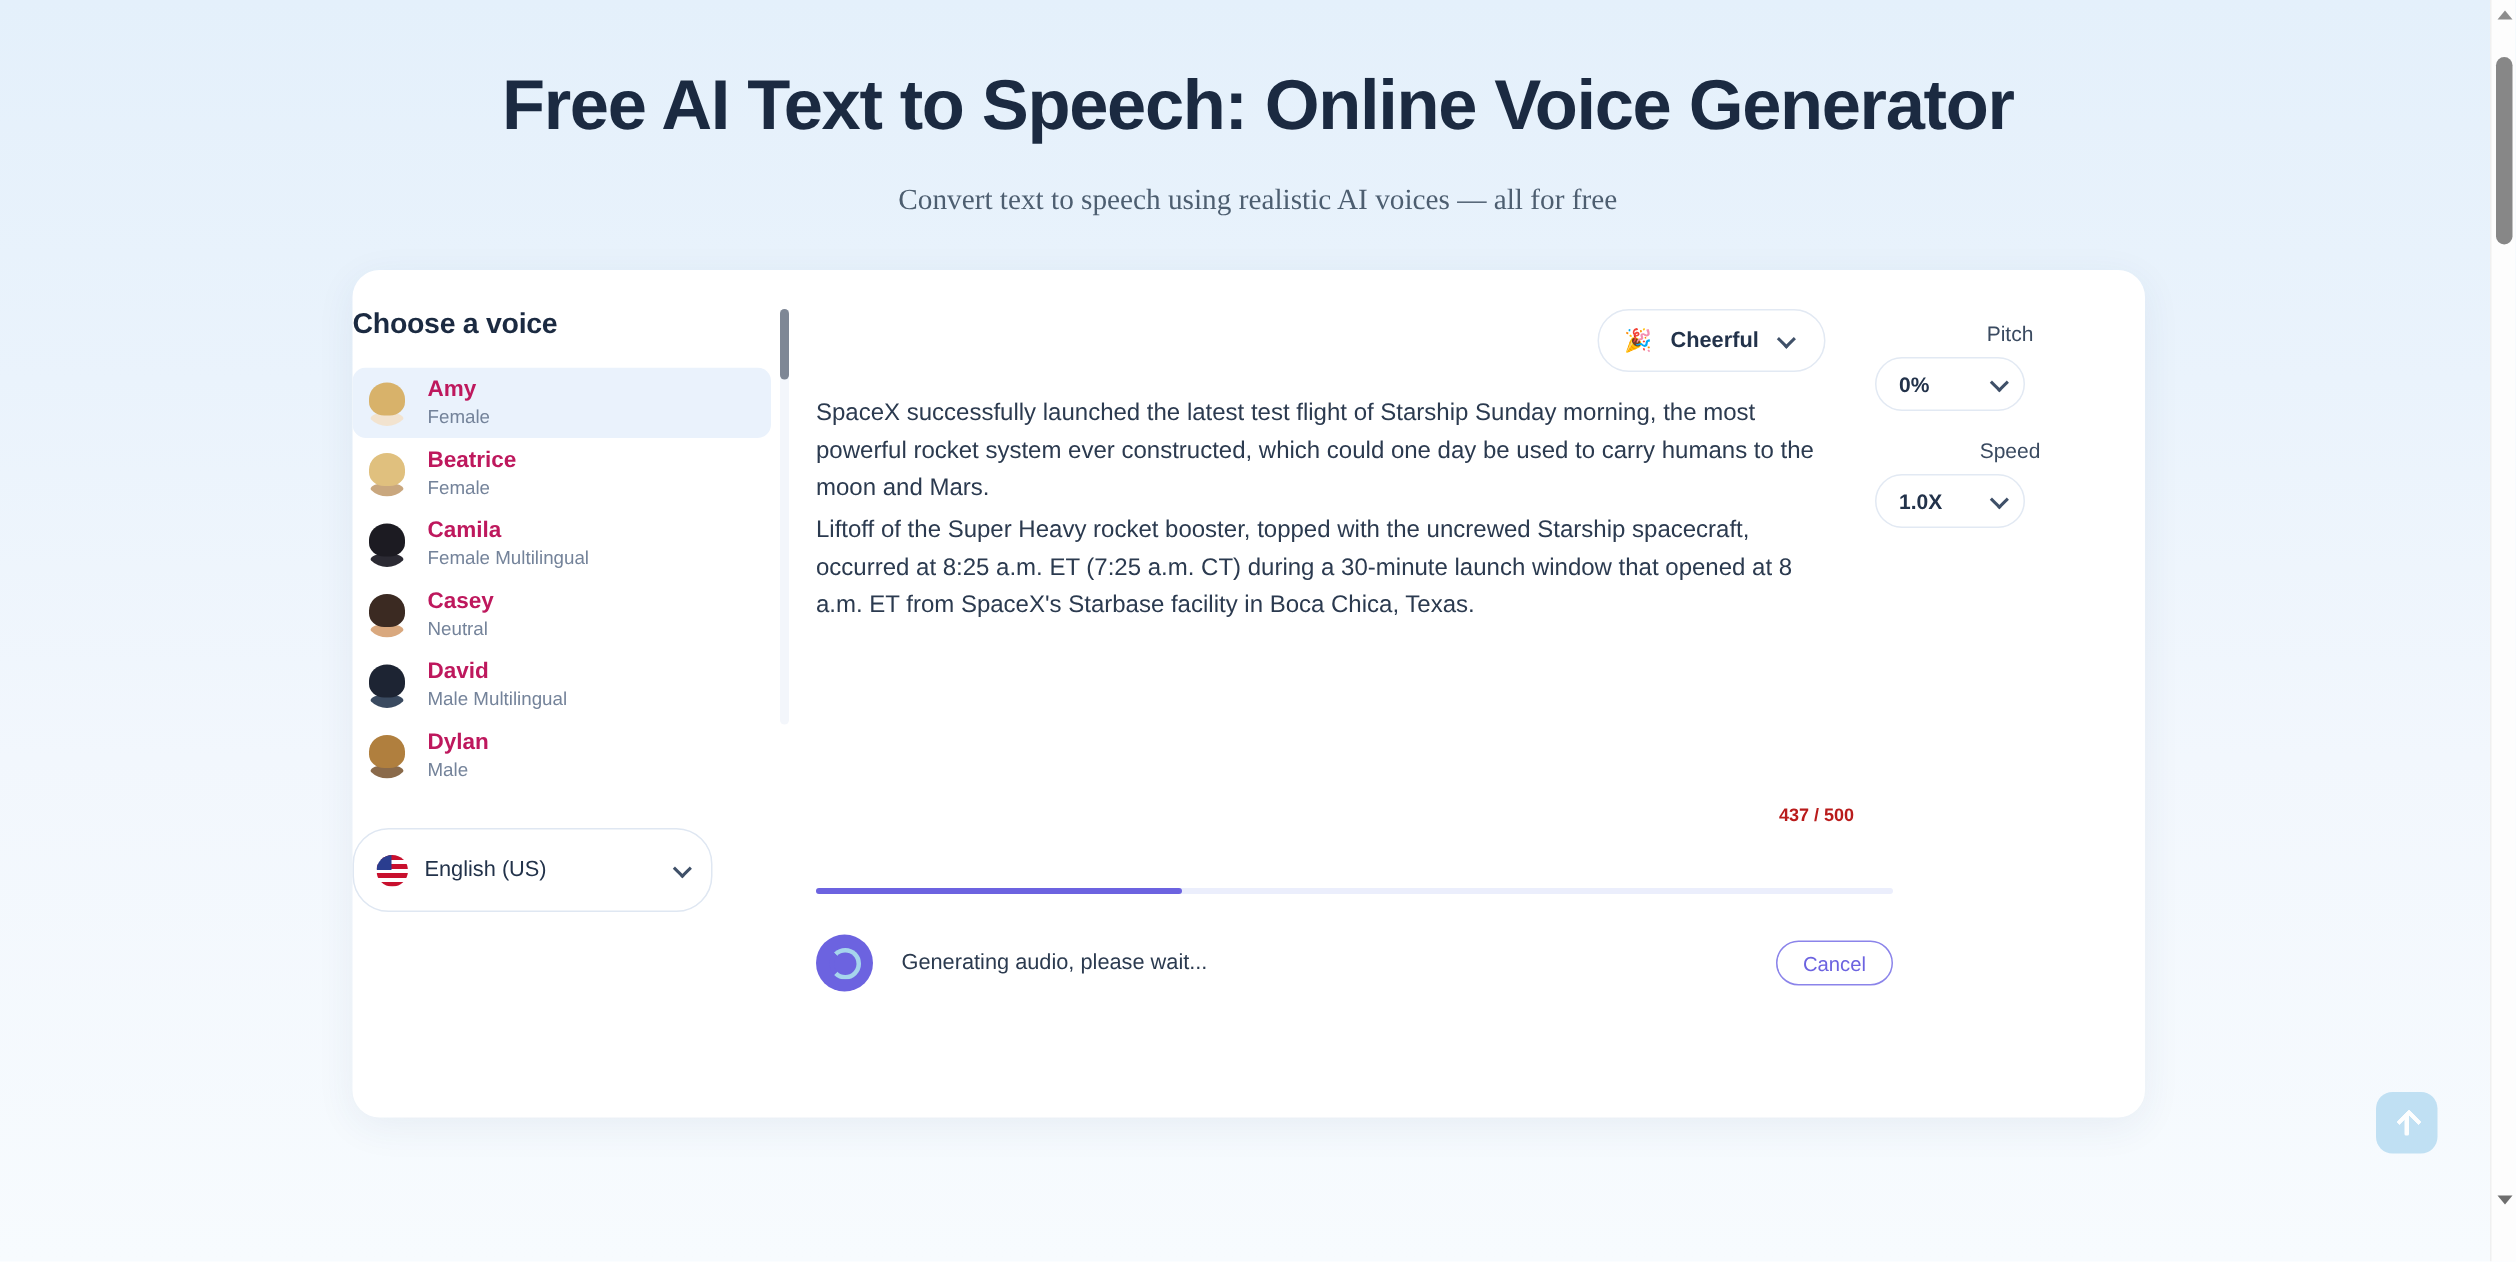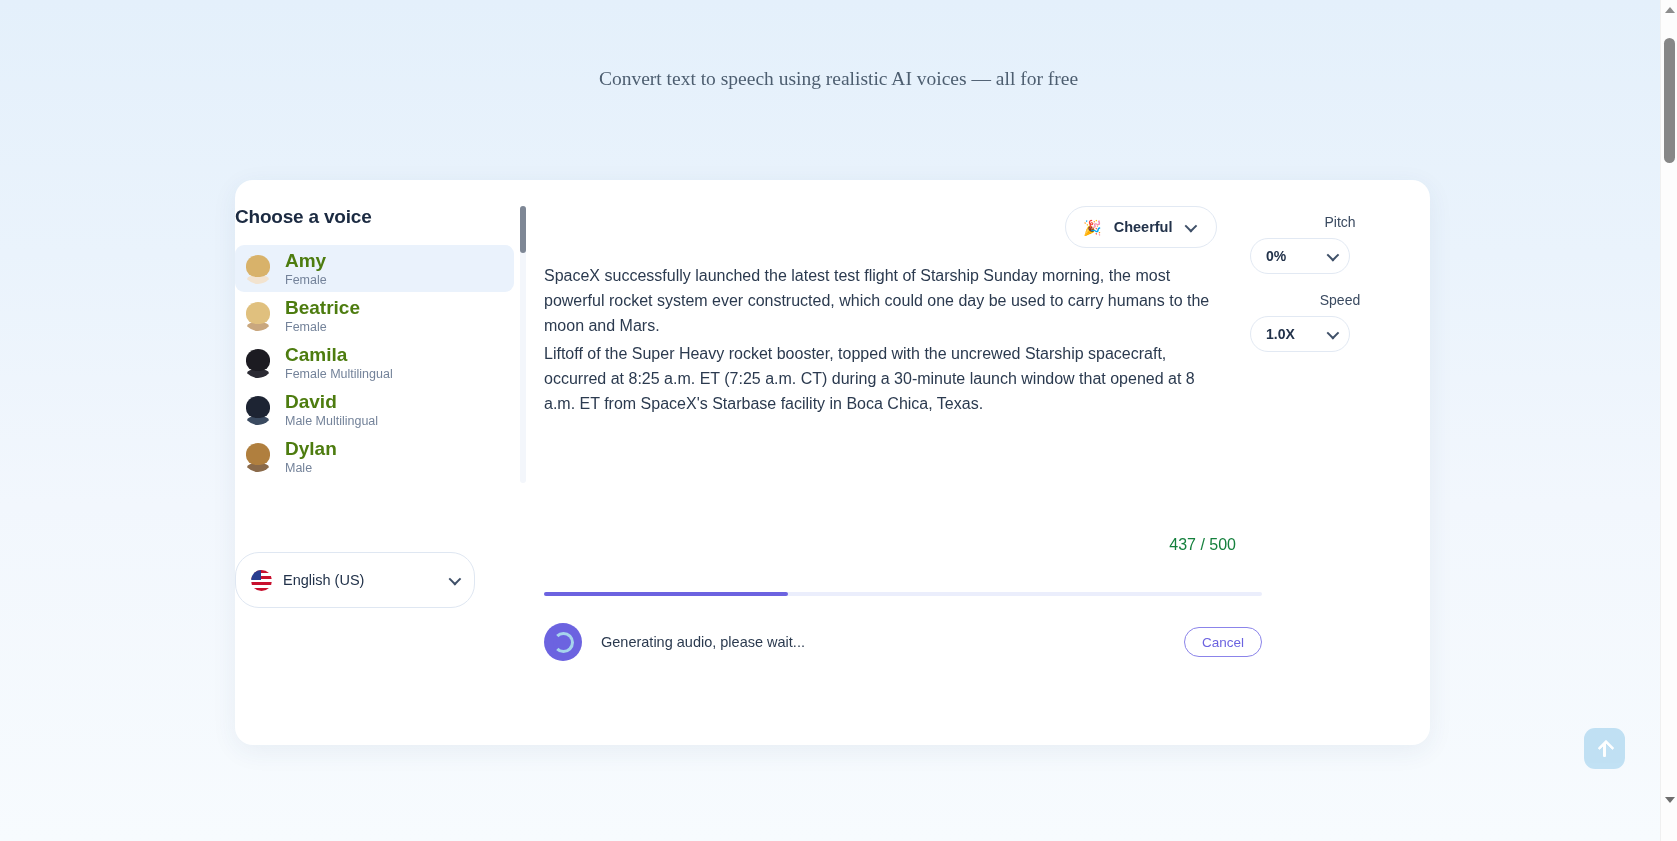--- a/index.html
+++ b/index.html
@@ -102,21 +102,21 @@
   }
   .voice-avatar .face {
     position: absolute; left: 8px; top: 6px; width: 14px; height: 15px;
     border-radius: 50%; background: #e8b78d;
   }
   .voice-avatar .body {
     position: absolute; left: 4px; bottom: 0; right: 4px; height: 9px;
     border-radius: 46% 46% 0 0;
   }
   .voice-meta { line-height: 1.22; }
-  .voice-name { font-size: 19px; font-weight: 700; color: #4d7c0f; }
+  .voice-name { font-size: 15px; font-weight: 700; color: #be185d; }
   .voice-gender { font-size: 12.5px; color: #74839a; margin-top: 1px; }
 
   .voice-scrollbar {
     position: absolute; right: 4px; top: 0;
     width: 6px; height: 277px;
     background: #f3f6fb; border-radius: 3px;
   }
   .voice-scrollbar .vthumb {
     position: absolute; top: 0; left: 0; width: 6px; height: 47px;
     background: #7e8795; border-radius: 3px;
@@ -182,21 +182,21 @@
     position: absolute; left: 14px; top: 58px;
     width: 690px; height: 305px;
   }
   .tts-text {
     font-size: 16px; line-height: 1.55; color: #2b3a4f;
     width: 680px;
   }
   .tts-text p + p { margin-top: 4px; }
   .char-count {
     position: absolute; right: 14px; top: 330px;
-    font-size: 16px; color: #15803d;
+    font-size: 12px; color: #b91c1c; font-weight: bold;
   }
 
   .progress-track {
     position: absolute; left: 14px; top: 386px;
     width: 718px; height: 4px;
     background: #ebeefc; border-radius: 3px;
   }
   .progress-fill {
     height: 4px; width: 247px;
     background: #6c63e0; border-radius: 3px;
@@ -268,20 +268,21 @@
     content: ""; position: absolute; left: 2px; top: 2px;
     width: 9px; height: 9px;
     border-left: 3px solid #fff; border-top: 3px solid #fff;
     transform: rotate(45deg); border-radius: 1px;
   }
 </style>
 </head>
 <body>
 
 <div class="hero">
+  <h1>Free AI Text to Speech: Online Voice Generator</h1>
   <div class="subtitle">Convert text to speech using realistic AI voices — all for free</div>
 </div>
 
 <div class="card">
 
   <div class="voice-col">
     <h2>Choose a voice</h2>
 
     <div class="voice-list" id="voice-list">
         <div class="voice-item selected">
@@ -308,20 +309,31 @@
         </div>
         <div class="voice-item">
           <span class="voice-avatar">
             <span class="body" style="background:#2b2a33"></span>
             <span class="face"></span>
             <span class="hair" style="background:#1c1b22"></span>
           </span>
           <span class="voice-meta">
             <div class="voice-name">Camila</div>
             <div class="voice-gender">Female Multilingual</div>
+          </span>
+        </div>
+        <div class="voice-item">
+          <span class="voice-avatar">
+            <span class="body" style="background:#d9a87e"></span>
+            <span class="face"></span>
+            <span class="hair" style="background:#3b2a22"></span>
+          </span>
+          <span class="voice-meta">
+            <div class="voice-name">Casey</div>
+            <div class="voice-gender">Neutral</div>
           </span>
         </div>
         <div class="voice-item">
           <span class="voice-avatar">
             <span class="body" style="background:#3a4a60"></span>
             <span class="face"></span>
             <span class="hair" style="background:#1d2433"></span>
           </span>
           <span class="voice-meta">
             <div class="voice-name">David</div>

